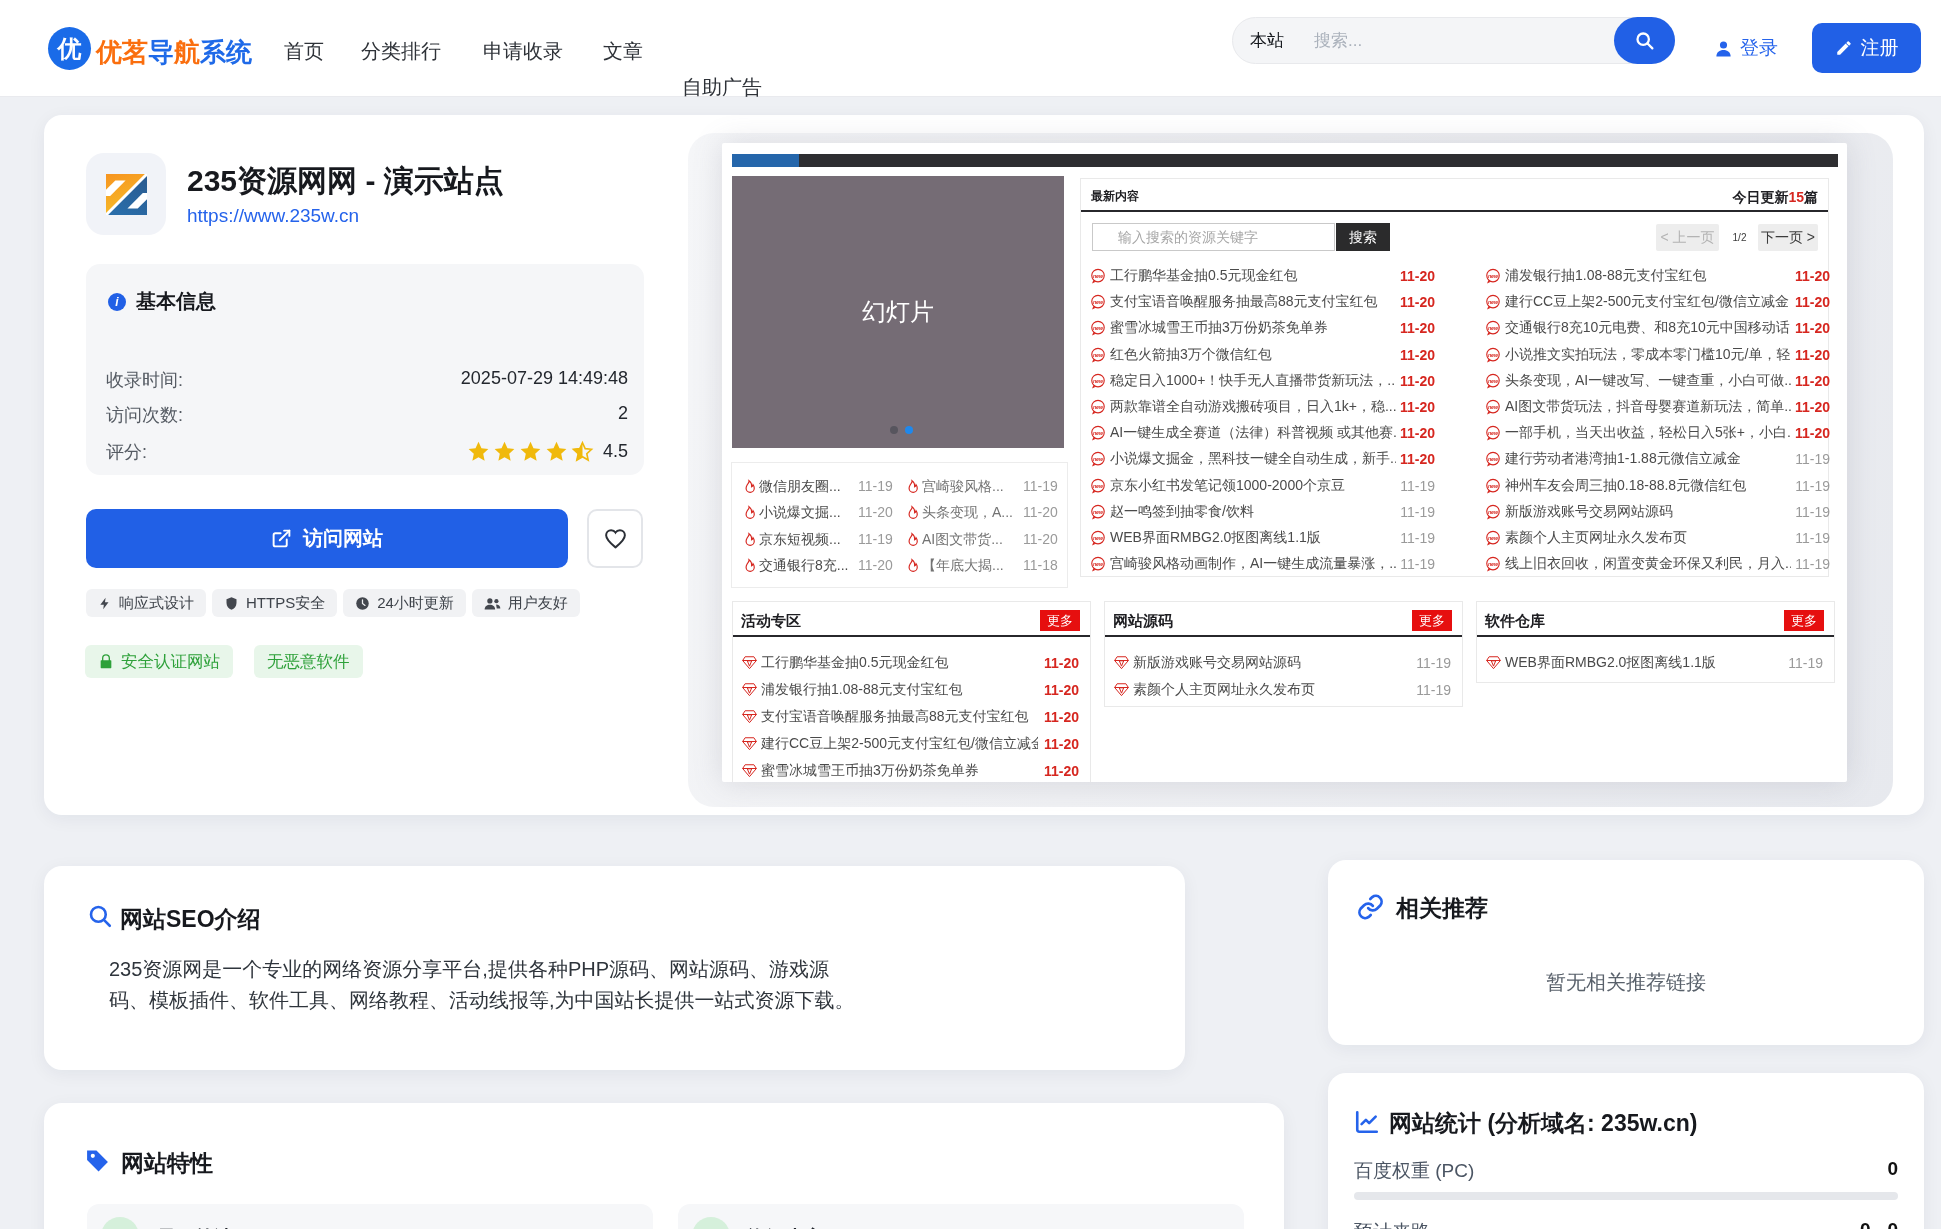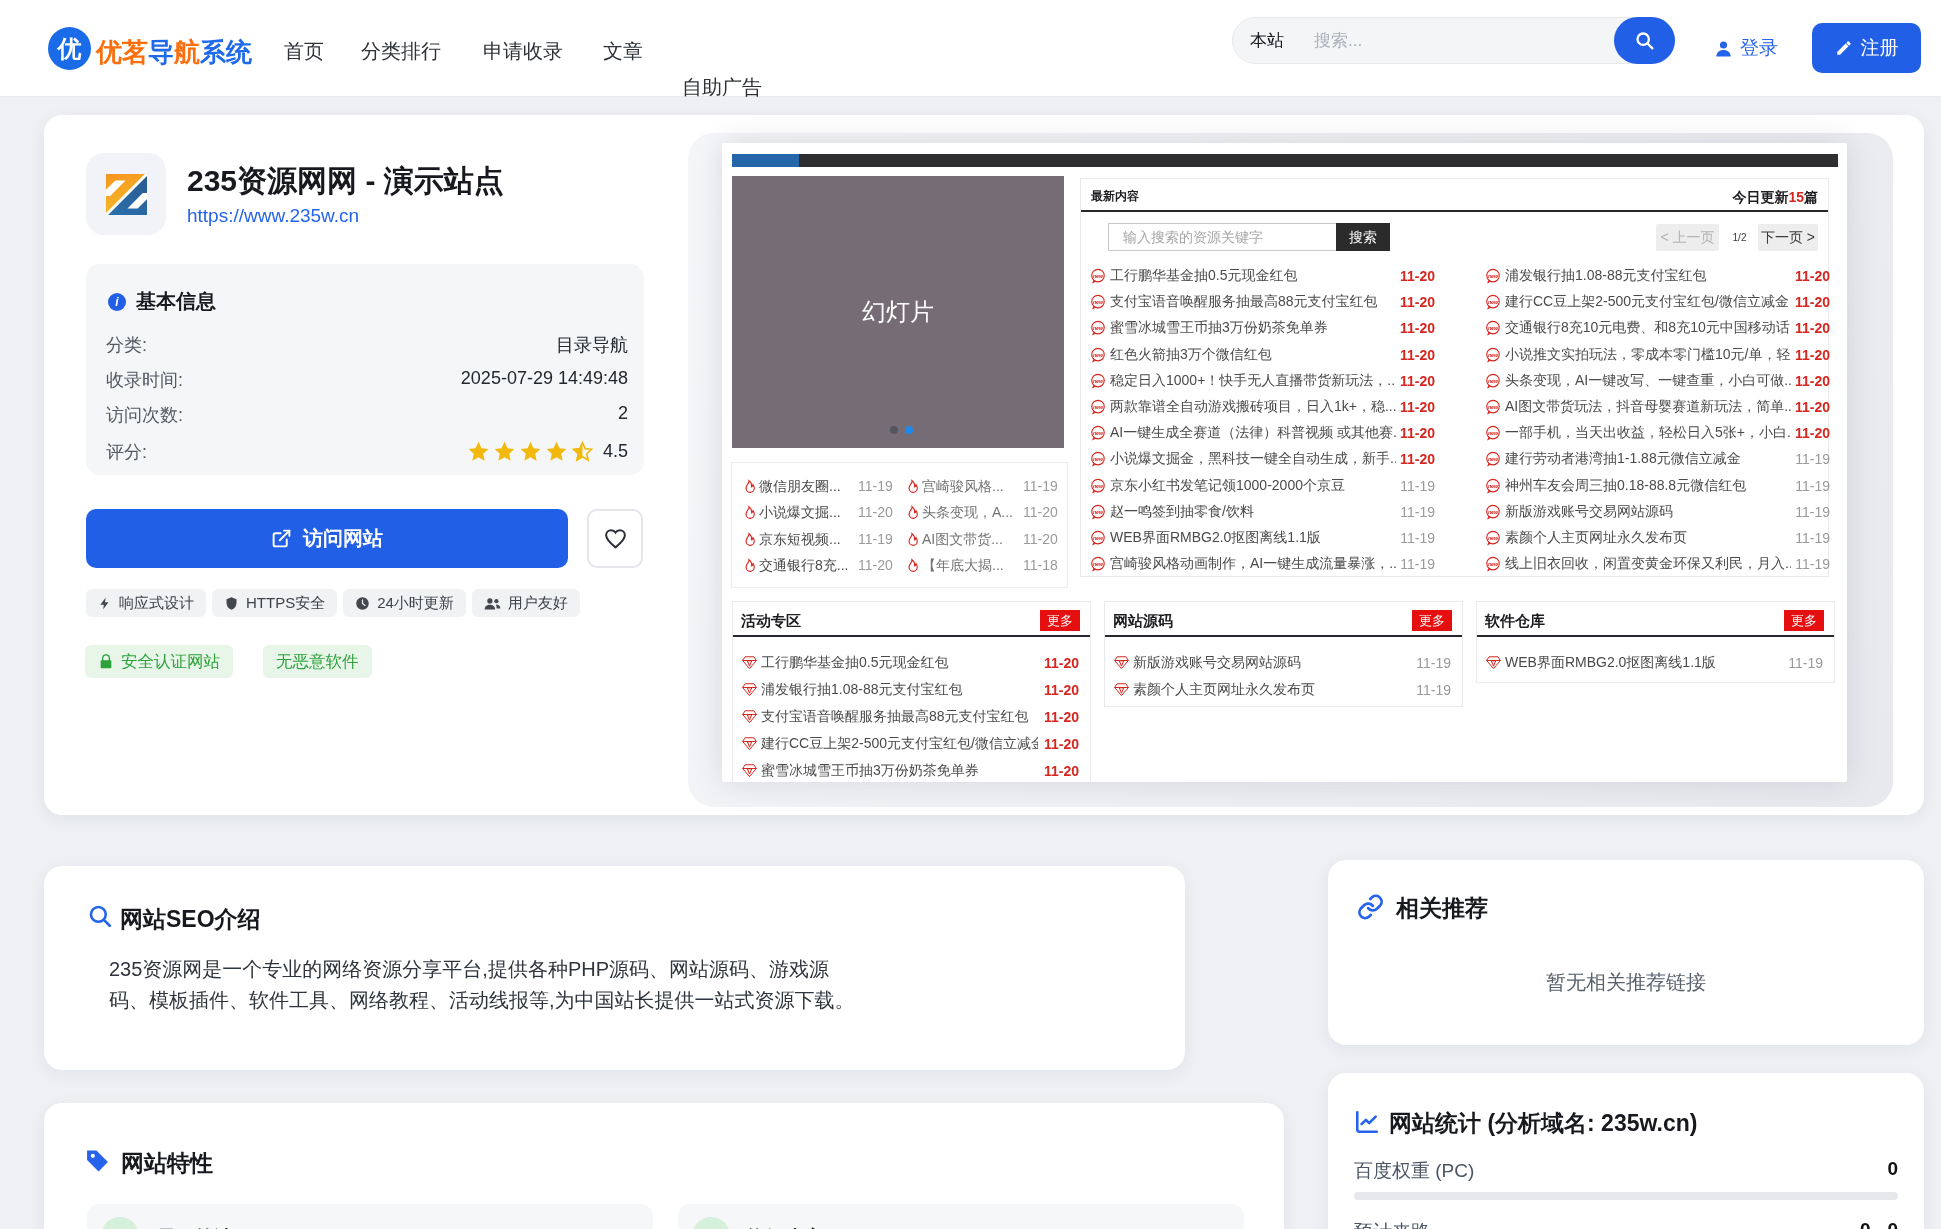--- a/index.html
+++ b/index.html
@@ -27,21 +27,21 @@
 #info .ih { position:absolute; left:22px; top:24px; display:flex; align-items:center; gap:10px; }
 #info .ih .ic { width:18px; height:18px; border-radius:50%; background:#2160e6; color:#fff; font-size:12px; font-weight:700; text-align:center; line-height:18px; font-style:italic; }
 #info .ih .it { font-size:20px; font-weight:700; color:#17191e; }
 .irow { position:absolute; left:20px; right:16px; height:20px; font-size:18px; }
 .irow .lb { position:absolute; left:0; color:#555b63; }
 .irow .vl { position:absolute; right:0; color:#23272e; }
 #vbtn { position:absolute; left:42px; top:394px; width:482px; height:59px; border-radius:10px; background:#2160e6; color:#fff; font-size:20px; font-weight:700; display:flex; align-items:center; justify-content:center; gap:11px; }
 #fbtn { position:absolute; left:543px; top:394px; width:56px; height:59px; border-radius:10px; border:2px solid #e3e5e9; background:#fff; display:flex; align-items:center; justify-content:center; }
 #tags { position:absolute; left:42px; top:474px; display:flex; gap:6px; }
 .tag { height:28px; padding:0 12px; background:#f1f2f4; border-radius:6px; display:flex; align-items:center; gap:7px; font-size:15px; color:#3e434a; }
-#gtags { position:absolute; left:41px; top:530px; display:flex; gap:30px; }
+#gtags { position:absolute; left:41px; top:530px; display:flex; gap:21px; }
 .gtag { height:33px; padding:0 13px; background:#e8f6ea; border-radius:6px; display:flex; align-items:center; gap:7px; font-size:16.5px; color:#2ea13a; }
 
 #pvframe { position:absolute; left:644px; top:18px; width:1205px; height:674px; border-radius:26px; background:linear-gradient(115deg, #f5f6f8 0%, #eff0f3 45%, #e7e9ee 100%); }
 #shot { position:absolute; left:678px; top:28px; width:1125px; height:639px; background:#fff; border-radius:2px; box-shadow:0 0 30px rgba(110,112,130,.20); overflow:hidden; font-size:14px; }
 #shot .mnav { position:absolute; left:10px; top:11px; width:1106px; height:13px; background:#2e2e31; }
 #shot .mnavb { position:absolute; left:0; top:0; width:67px; height:13px; background:#2566ab; }
 #mslide { position:absolute; left:10px; top:33px; width:332px; height:272px; background:#756c75; }
 #mslide .st { position:absolute; left:0; right:0; top:120px; text-align:center; color:#fff; font-size:24px; }
 .dot { position:absolute; width:8px; height:8px; border-radius:50%; top:250px; }
 
@@ -52,21 +52,21 @@
 .st1 { left:27px; width:97px; color:#4a4a4a; }
 .sd1 { left:126px; color:#9a9a9a; }
 .st2 { left:190px; width:97px; color:#737373; }
 .sd2 { left:291px; color:#9a9a9a; }
 
 #mright { position:absolute; left:358px; top:35px; width:749px; height:399px; border:1px solid #e9e9e9; }
 #mright .mhead { position:absolute; left:0; top:0; width:100%; height:33px; border-bottom:2px solid #27272b; }
 #mright .mht { position:absolute; left:10px; top:9px; font-size:12px; font-weight:700; color:#1e1e22; }
 #mright .mhr { position:absolute; right:10px; top:10px; font-size:14px; font-weight:700; color:#1e1e22; }
 #mright .mhr b { color:#d6261f; }
-.minput { position:absolute; left:11px; top:44px; width:243px; height:28px; border:1px solid #c9c9c9; font-size:14px; color:#a6a6a6; line-height:26px; padding-left:14px;margin-left:16px; }
+.minput { position:absolute; left:11px; top:44px; width:243px; height:28px; border:1px solid #c9c9c9; font-size:14px; color:#a6a6a6; line-height:26px; padding-left:25px; }
 .msbtn { position:absolute; left:255px; top:44px; width:54px; height:28px; background:#2b2b2c; color:#fff; font-size:14px; text-align:center; line-height:28px; }
 .mpage { position:absolute; top:45px; height:27px; background:#ededed; font-size:14px; line-height:27px; text-align:center; }
 .mp1 { left:575px; width:63px; color:#b3b3b3; border-radius:2px; }
 .mpn { position:absolute; left:648px; top:45px; width:21px; font-size:10px; color:#3c3c3c; line-height:27px; text-align:center; }
 .mp2 { left:677px; width:60px; color:#3c3c3c; border-radius:2px; }
 
 .ncol { position:absolute; top:84px; }
 .nrow { position:relative; height:26.2px; display:flex; align-items:center; }
 .nrow .ntxt { flex:1; white-space:nowrap; overflow:hidden; color:#4a4a4a; margin-left:4px; margin-right:2px; }
 .nrow .nd { min-width:37px; text-align:right; white-space:nowrap; }
@@ -152,24 +152,20 @@
       <path d="M44 27 L34 37 L23 37 L39.5 20.5 L44 20.5 Z" fill="#fff"></path>
     </svg>
   </div>
   <div id="stitle">235资源网网 - 演示站点</div>
   <div id="surl">https://www.235w.cn</div>
   <div id="info">
     <div class="ih">
         <div class="ic">i</div>
         <div class="it">基本信息</div>
       </div>
-    <div class="irow" style="top:69px;">
-        <span class="lb">分类:</span>
-        <span class="vl">目录导航</span>
-      </div>
     <div class="irow" style="top:104px;">
         <span class="lb">收录时间:</span>
         <span class="vl">2025-07-29 14:49:48</span>
       </div>
     <div class="irow" style="top:139px;">
         <span class="lb">访问次数:</span>
         <span class="vl">2</span>
       </div>
     <div class="irow" style="top:176px;">
         <span class="lb">评分:</span>

